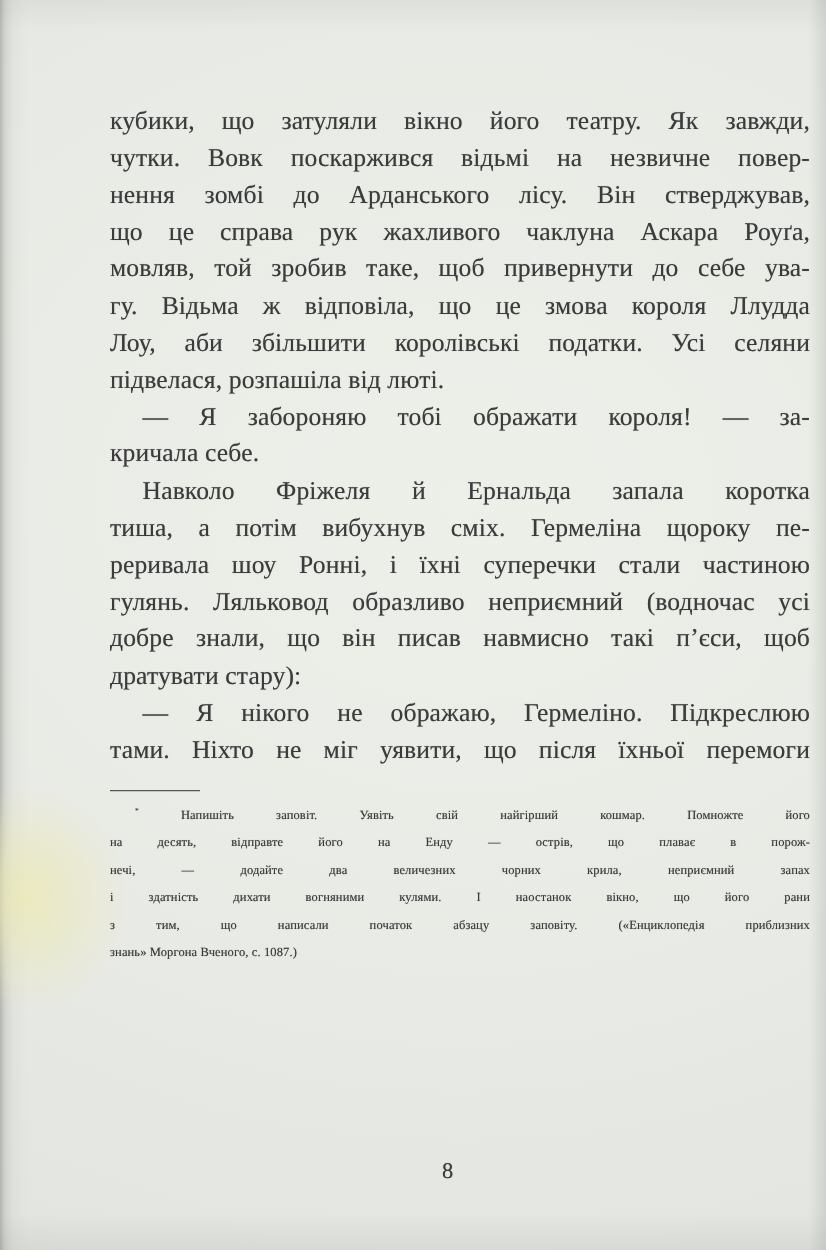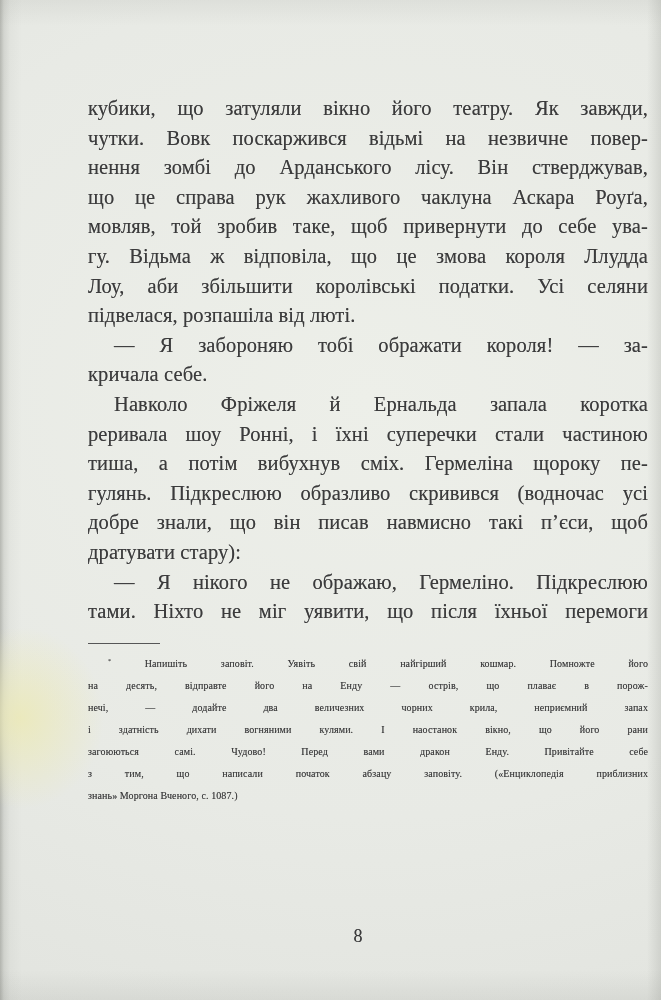--- a/index.html
+++ b/index.html
@@ -21,21 +21,21 @@
       radial-gradient(ellipse 120px 130px at 20px 718px, rgba(236,233,176,0.75) 0%, rgba(236,233,176,0.0) 70%),
       linear-gradient(90deg, rgba(105,107,100,0.40) 0px, rgba(140,142,136,0.22) 4px, rgba(170,172,166,0.10) 10px, rgba(0,0,0,0) 22px),
       linear-gradient(270deg, rgba(135,137,131,0.22) 0px, rgba(0,0,0,0) 14px),
       linear-gradient(180deg, rgba(130,132,126,0.10) 0px, rgba(0,0,0,0) 26px),
       linear-gradient(0deg, rgba(130,132,126,0.12) 0px, rgba(0,0,0,0) 30px),
       radial-gradient(ellipse 950px 760px at 56% 40%, #edefe9 0%, #e8eae5 55%, #e0e2dd 100%);
   }
   .text-block {
     position: absolute;
     left: 88px;
-    top: 94px;
+    top: 83px;
     width: 560px;
     color: #3b3b3c;
     text-shadow: 0 0 0.6px rgba(59,59,60,0.55);
   }
   .body-text {
     font-size: 20.5px;
     line-height: 29.6px;
     letter-spacing: 0.1px;
   }
   .line {
@@ -93,36 +93,35 @@
           <div class="line fill">гу. Відьма ж відповіла, що це змова короля Ллудда</div>
           <div class="line fill">Лоу, аби збільшити королівські податки. Усі селяни</div>
           <div class="line">підвелася, розпашіла від люті.</div>
         </div>
         <div class="para indent">
           <div class="line fill">— Я забороняю тобі ображати короля! — за-</div>
           <div class="line">кричала себе.</div>
         </div>
         <div class="para indent">
           <div class="line fill">Навколо Фріжеля й Ернальда запала коротка</div>
+          <div class="line fill">тиша, а потім вибухнув сміх. Гермеліна щороку пе-</div>
           <div class="line fill">реривала шоу Ронні, і їхні суперечки стали частиною</div>
-          <div class="line fill">тиша, а потім вибухнув сміх. Гермеліна щороку пе-</div>
-          <div class="line fill">гулянь. Підкреслюю образливо скривився (водночас усі</div>
+          <div class="line fill">гулянь. Ляльковод образливо неприємний (водночас усі</div>
           <div class="line fill">добре знали, що він писав навмисно такі п’єси, щоб</div>
           <div class="line">дратувати стару):</div>
         </div>
         <div class="para indent">
           <div class="line fill">— Я нікого не ображаю, Гермеліно. Підкреслюю</div>
           <div class="line fill">тами. Ніхто не міг уявити, що після їхньої перемоги</div>
         </div>
       </div>
     <div class="fn-rule"></div>
     <div class="footnote-text">
         <div class="line fill"><sup>*</sup> Напишіть заповіт. Уявіть свій найгірший кошмар. Помножте його</div>
         <div class="line fill">на десять, відправте його на Енду — острів, що плаває в порож-</div>
         <div class="line fill">нечі, — додайте два величезних чорних крила, неприємний запах</div>
         <div class="line fill">і здатність дихати вогняними кулями. І наостанок вікно, що його рани</div>
-        <div class="line fill">загоюються самі. Чудово! Перед вами дракон Енду. Привітайте себе</div>
         <div class="line fill">з тим, що написали початок абзацу заповіту. («Енциклопедія приблизних</div>
         <div class="line">знань» Моргона Вченого, с. 1087.)</div>
       </div>
   </div>
   <div class="page-number">8</div>
 </div>
 
 </body></html>

